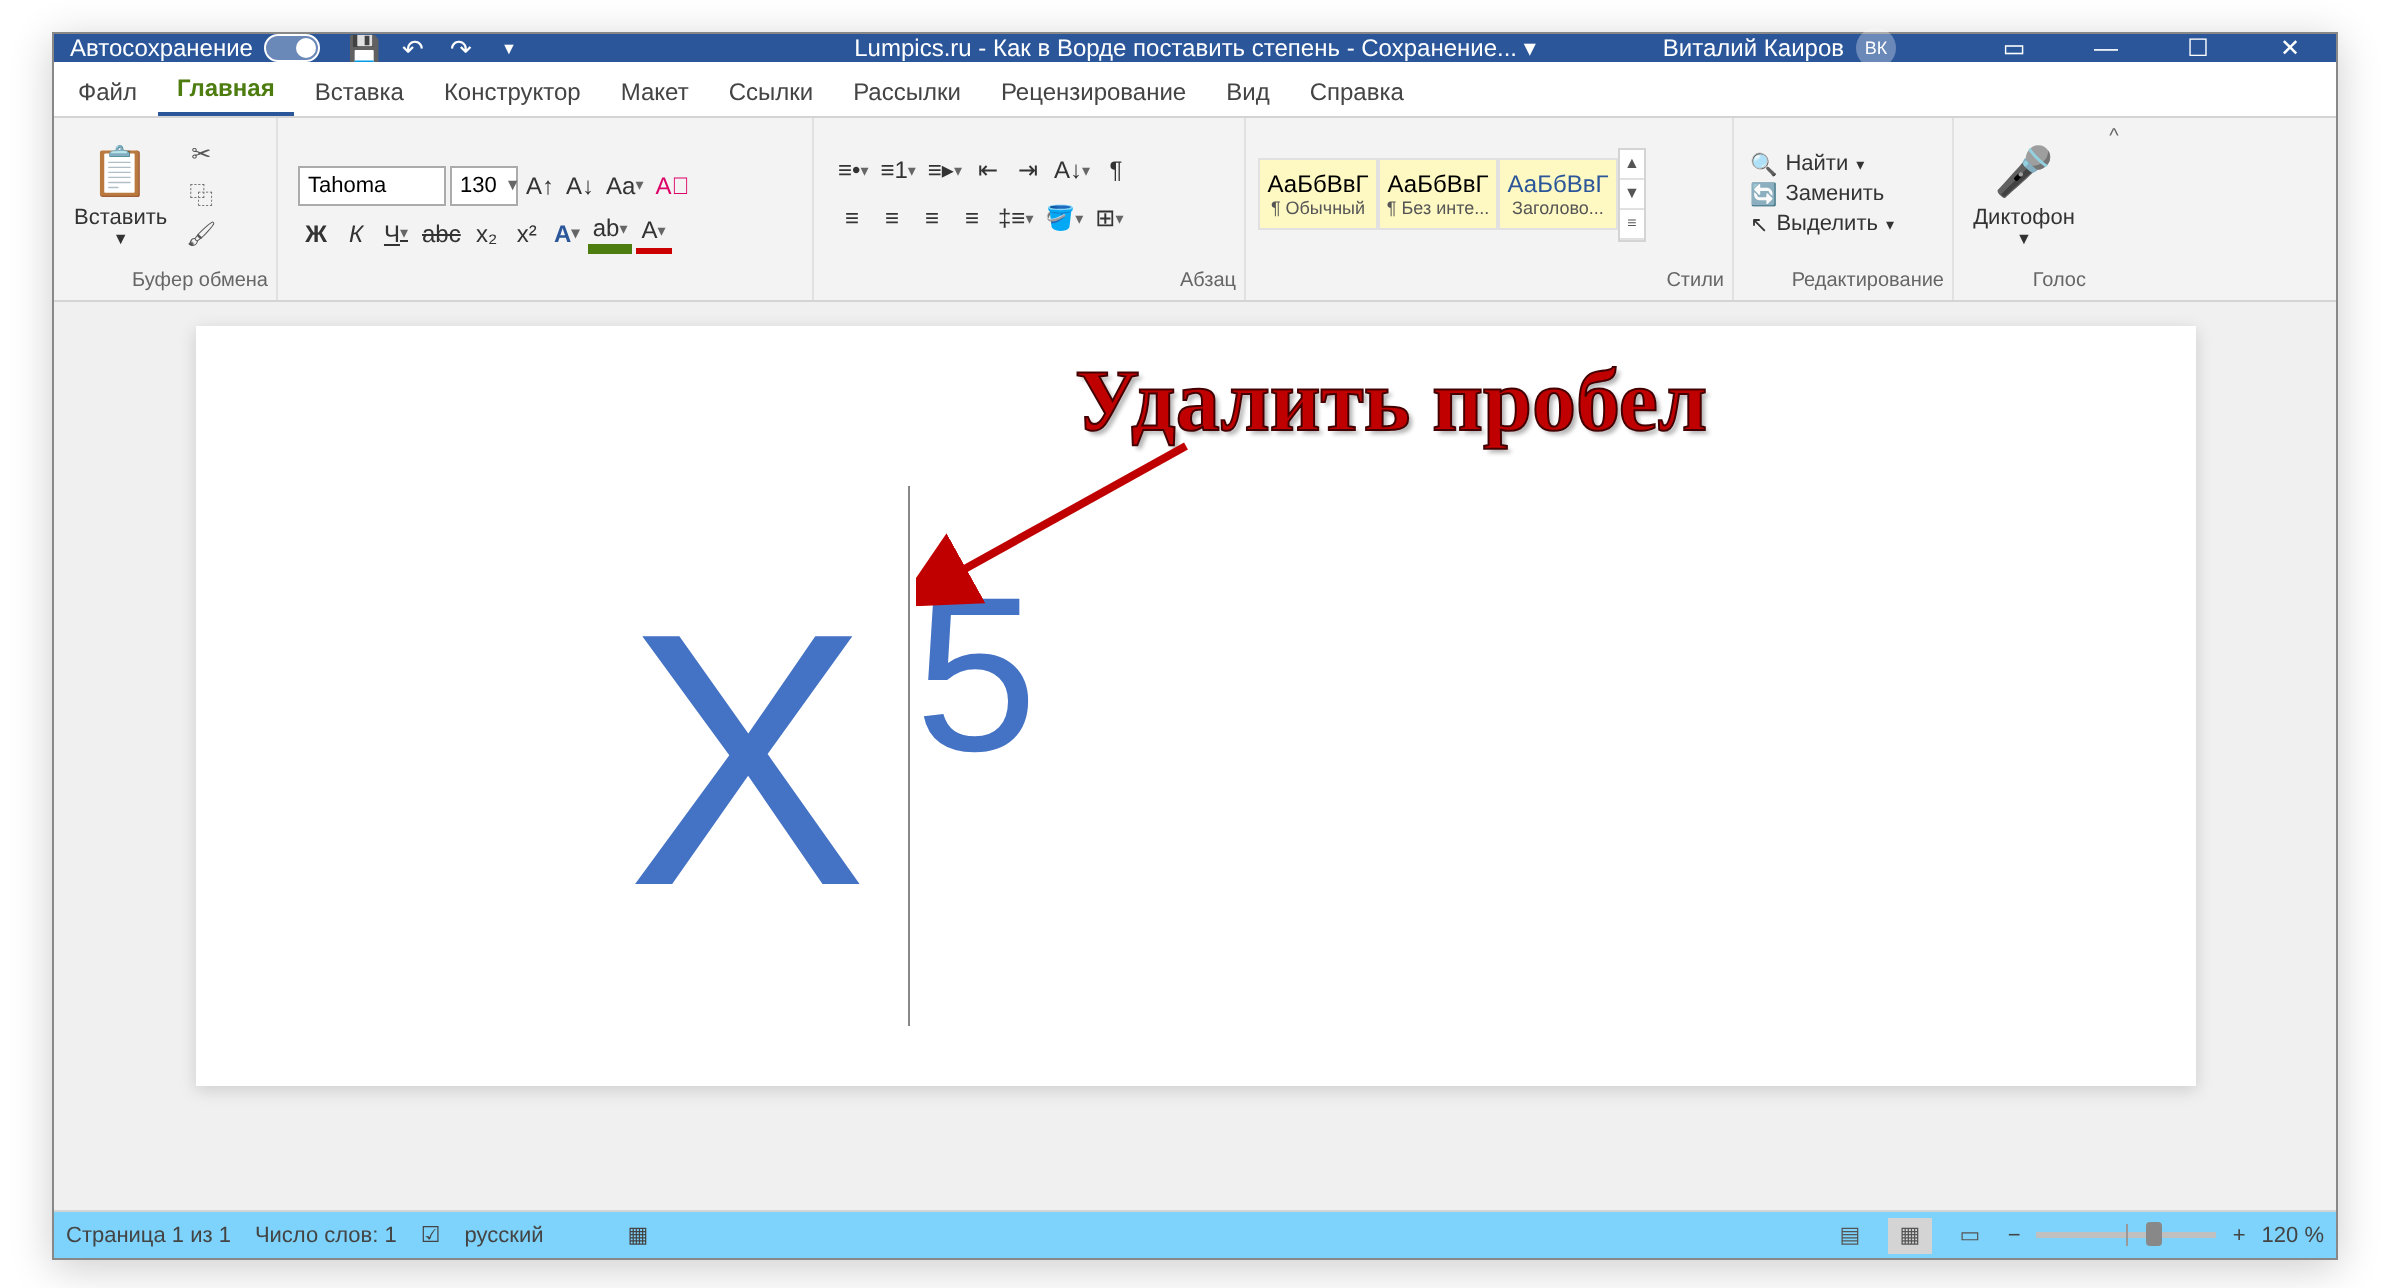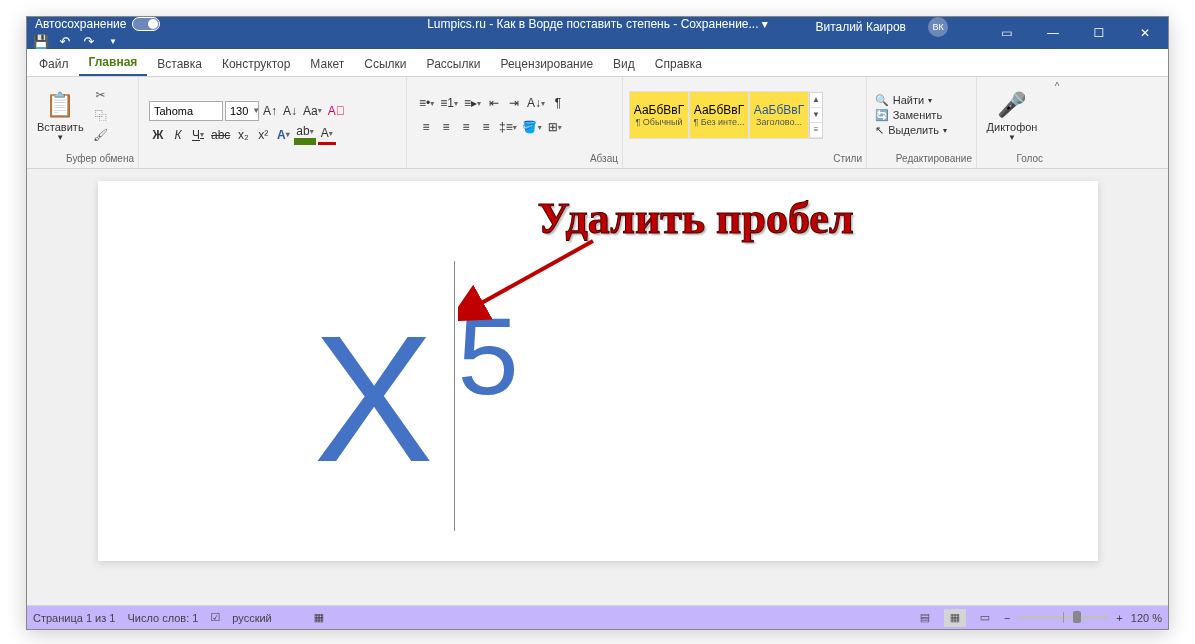--- a/index.html
+++ b/index.html
@@ -1,26 +1,26 @@
 <!DOCTYPE html>
 <html><head>
 <meta charset="utf-8">
 <style>
   * { box-sizing: border-box; font-family: "Segoe UI", sans-serif; }
   body { margin: 0; padding: 0; background: #fff; width: 1195px; height: 644px; overflow: hidden; position: relative; }
   .window { position: absolute; left: 26px; top: 16px; width: 1143px; height: 614px; border: 1px solid #888; background: #fff; box-shadow: 0 4px 20px rgba(0,0,0,0.2); display: flex; flex-direction: column; }
   
-  .titlebar { height: 32px; background: #2b579a; color: #fff; display: flex; align-items: flex-start; font-size: 12px; position: relative; flex-direction: column; }
+  .titlebar { height: 14px; background: #2b579a; color: #fff; display: flex; align-items: center; font-size: 12px; position: relative; }
   .autosave { padding: 0 8px; display: flex; align-items: center; gap: 6px; }
   .toggle { width: 28px; height: 14px; border-radius: 7px; background: rgba(255,255,255,0.3); border: 1px solid #fff; position: relative; }
   .toggle::after { content: ""; width: 10px; height: 10px; border-radius: 50%; background: #fff; position: absolute; right: 1px; top: 1px; }
   .qat { display: flex; gap: 4px; padding: 0 4px; }
   .qat-btn { width: 20px; height: 20px; display: flex; align-items: center; justify-content: center; color: #fff; font-size: 13px; }
   .doc-title { position: absolute; left: 50%; transform: translateX(-50%); white-space: nowrap; }
-  .username { position: absolute; right: 220px; display: flex; align-items: center; gap: 22px; }
+  .username { position: absolute; right: 220px; display: flex; align-items: center; gap: 6px; }
   .avatar { width: 20px; height: 20px; border-radius: 50%; background: rgba(255,255,255,0.3); display: flex; align-items: center; justify-content: center; font-size: 9px; }
   .winctl { position: absolute; right: 0; display: flex; }
   .winbtn { width: 46px; height: 32px; display: flex; align-items: center; justify-content: center; color: #fff; font-size: 12px; }
   
   .tabs { height: 28px; background: #fff; border-bottom: 1px solid #d4d4d4; display: flex; align-items: flex-end; font-size: 12px; padding-left: 2px; position: relative; }
   .tab { padding: 5px 10px; color: #444; }
   .tab.active { color: #4d7c0f; font-weight: 700; border-bottom: 2px solid #2b579a; }
   .tabs-right { position: absolute; right: 4px; display: flex; align-items: center; gap: 4px; font-size: 12px; }
   .search { color: #666; padding: 0 6px; }
   .share-btn { border: 1px solid #c6c6c6; padding: 2px 8px; color: #2b579a; font-weight: 600; border-radius: 2px;}
@@ -35,36 +35,36 @@
   .smallcol { display: flex; flex-direction: column; gap: 2px; padding: 0 2px; }
   .smallbtn { width: 18px; height: 18px; display: flex; align-items: center; justify-content: center; font-size: 12px; color: #555; }
   .fontctl { display: flex; flex-direction: column; gap: 4px; padding: 0 4px; }
   .fontrow { display: flex; align-items: center; gap: 2px; }
   .combo { background: #fff; border: 1px solid #ababab; font-size: 11px; padding: 1px 4px; height: 20px; display: flex; align-items: center; }
   .combo .arrow { margin-left: 4px; font-size: 8px; color: #666; }
   .fontname { width: 74px; gap: 47px; }
   .fontsize { width: 34px; }
   .rbtn { min-width: 18px; height: 20px; display: flex; align-items: center; justify-content: center; font-size: 12px; color: #333; padding: 0 2px; }
   .rbtn.dd::after { content: " ▾"; font-size: 8px; color: #666; }
-  .stylebox { width: 60px; height: 48px; border: 1px solid #e1e1e1; background: #fde047; display: flex; flex-direction: column; align-items: center; justify-content: center; font-size: 9px; color: #555; padding: 2px; }
+  .stylebox { width: 60px; height: 36px; border: 1px solid #e1e1e1; background: #fef9c3; display: flex; flex-direction: column; align-items: center; justify-content: center; font-size: 9px; color: #555; padding: 2px; }
   .stylebox .sample { font-size: 12px; color: #000; }
   .stylebox.blue .sample { color: #2b579a; }
   .stylescroll { display: flex; flex-direction: column; width: 14px; border: 1px solid #d4d4d4; background: #fff; }
   .stylescroll div { height: 15px; display: flex; align-items: center; justify-content: center; font-size: 8px; color: #555; border-bottom: 1px solid #e1e1e1; }
   .editrow { display: flex; align-items: center; gap: 4px; font-size: 11px; color: #333; padding: 1px 2px; }
   
   .docarea { flex: 1; background: #f0f0f0; overflow: hidden; position: relative; display: flex; justify-content: center; padding-top: 12px; }
   .page { width: 1000px; height: 380px; background: #fff; box-shadow: 0 2px 8px rgba(0,0,0,0.15); position: relative; }
   .content-x { position: absolute; left: 216px; top: 128px; font-family: Tahoma, sans-serif; font-size: 180px; color: #4472c4; line-height: 1; }
   .content-5 { position: absolute; left: 360px; top: 120px; font-family: Tahoma, sans-serif; font-size: 110px; color: #4472c4; line-height: 1; }
   .cursor-line { position: absolute; left: 356px; top: 80px; width: 0; height: 270px; border-left: 1px solid #888; }
   .annotation { position: absolute; left: 440px; top: 12px; font-family: Georgia, serif; font-size: 44px; font-weight: bold; color: #c00000; -webkit-text-stroke: 1px #400; text-shadow: 2px 2px 2px rgba(0,0,0,0.3); white-space: nowrap; }
   .arrow-svg { position: absolute; left: 360px; top: 50px; width: 160px; height: 90px; }
   
-  .statusbar { height: 24px; background: #c4b5fd; border-top: 1px solid #d4d4d4; display: flex; align-items: center; font-size: 11px; color: #444; padding: 0 6px; gap: 12px; }
+  .statusbar { height: 24px; background: #7dd3fc; border-top: 1px solid #d4d4d4; display: flex; align-items: center; font-size: 11px; color: #444; padding: 0 6px; gap: 12px; }
   .status-right { margin-left: auto; display: flex; align-items: center; gap: 8px; }
   .viewbtn { width: 22px; height: 18px; display: flex; align-items: center; justify-content: center; color: #555; font-size: 11px; border: 1px solid transparent; }
   .viewbtn.active { background: #d4d4d4; }
   .zoomslider { width: 90px; height: 3px; background: #c0c0c0; position: relative; }
   .zoomslider::before { content:""; position:absolute; left:50%; top:-4px; width:1px; height:11px; background:#999;}
   .zoomslider .thumb { width: 8px; height: 12px; background: #888; position: absolute; top: -5px; left: 55px; border-radius: 2px; }
 </style>
 </head>
 <body>
 
@@ -143,21 +143,21 @@
           <div class="rbtn" style="color:#d06;">A⃠</div>
         </div>
         <div class="fontrow">
           <div class="rbtn" style="font-weight:bold;">Ж</div>
           <div class="rbtn" style="font-style:italic;">К</div>
           <div class="rbtn dd" style="text-decoration:underline;">Ч</div>
           <div class="rbtn" style="text-decoration:line-through;">abc</div>
           <div class="rbtn">x₂</div>
           <div class="rbtn">x²</div>
           <div class="rbtn dd" style="color:#2b579a; font-weight:bold;">A</div>
-          <div class="rbtn dd" style="border-bottom:7px solid #4d7c0f;">ab</div>
+          <div class="rbtn dd" style="border-bottom:5px solid #4d7c0f;">ab</div>
           <div class="rbtn dd" style="border-bottom:3px solid #c00;">A</div>
         </div>
       </div>
         </div>
     </div>
 
     <div class="group" style="width:216px;">
       <div class="group-body">
           <div class="fontctl">
         <div class="fontrow">

